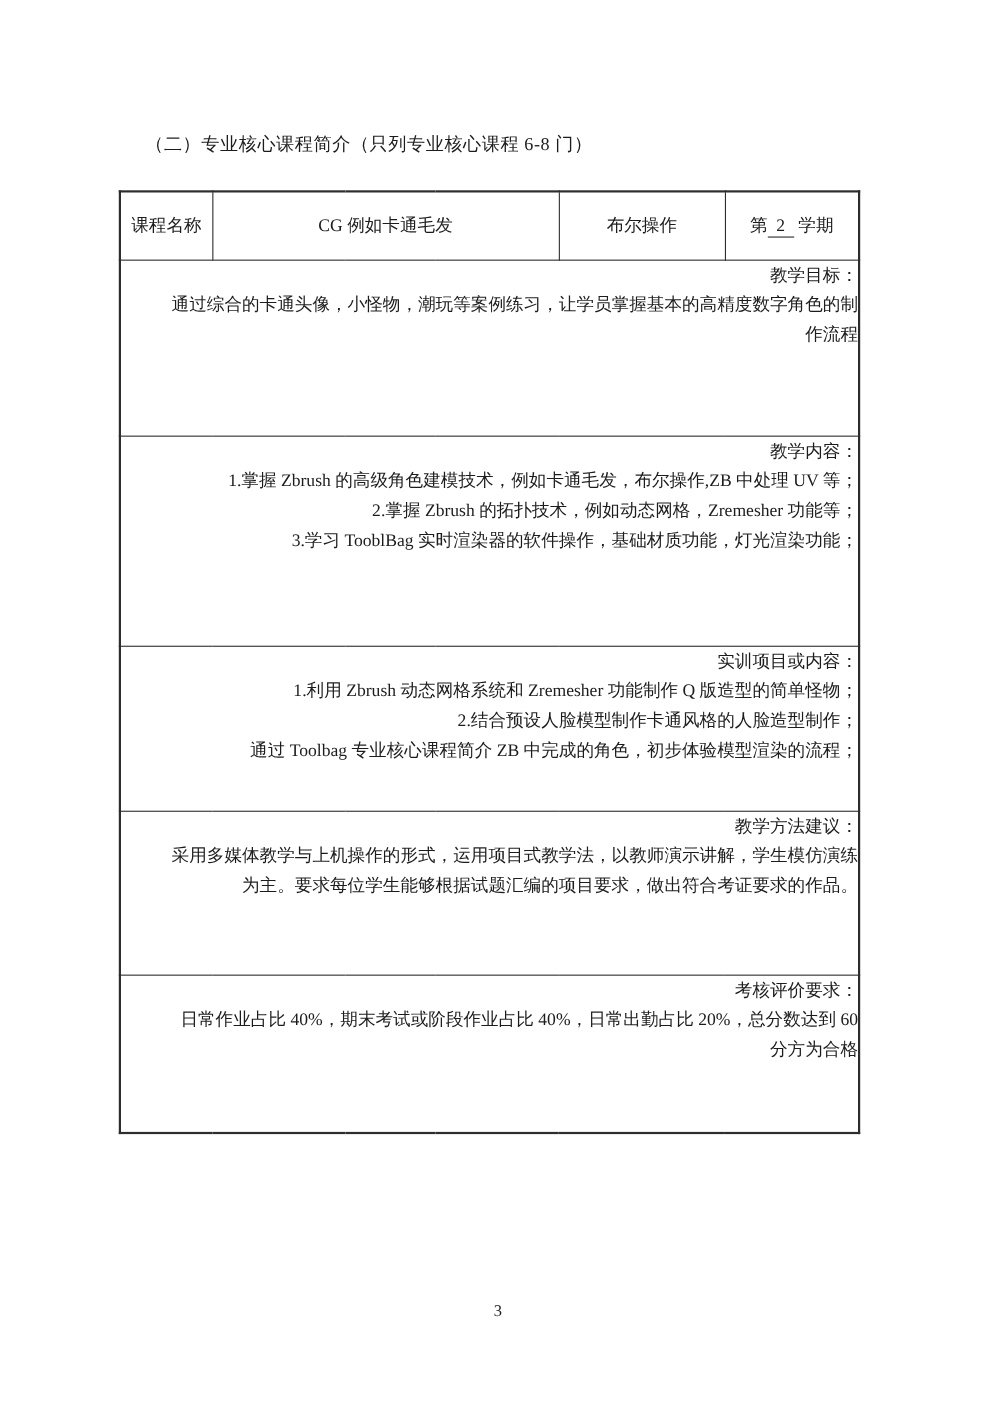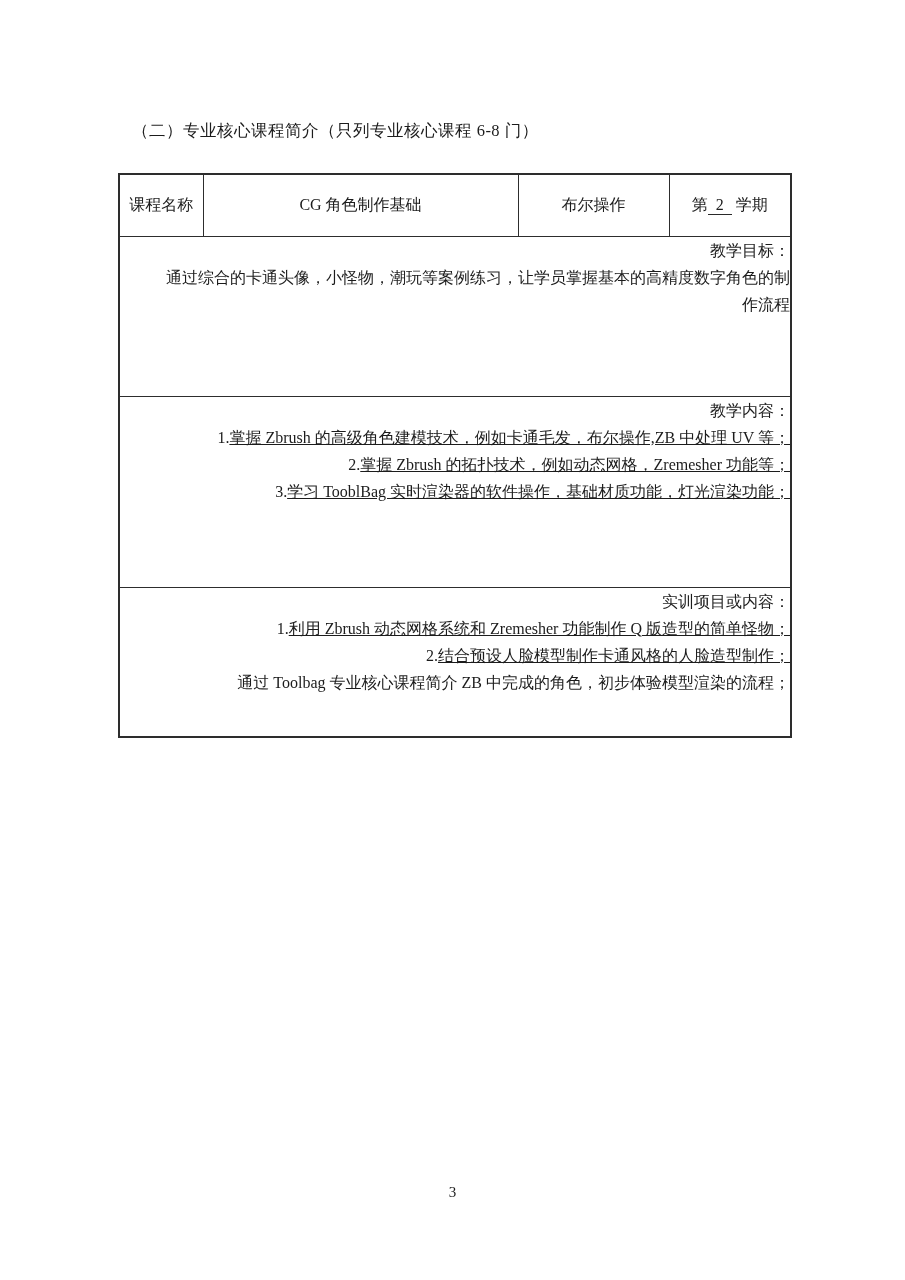--- a/index.html
+++ b/index.html
@@ -18,21 +18,21 @@
   }
   .heading {
     position: absolute;
     left: 132px; top: 120px;
     font-size: 16.5px;
     letter-spacing: 0.5px;
     white-space: nowrap;
   }
   table.doc {
     position: absolute;
-    left: 118px; top: 173px;
+    left: 108px; top: 173px;
     width: 672px;
     border-collapse: collapse;
     table-layout: fixed;
     border: 2px solid #2d2d2d;
   }
   table.doc td {
     border: 1.5px solid #2d2d2d;
     font-size: 16px;
     padding: 0;
     overflow: hidden;
@@ -47,21 +47,21 @@
   td.center { text-align: center; vertical-align: middle; }
   td.section {
     vertical-align: top;
     text-align: right;
     padding: 5px 10px 0 6px;
     line-height: 27px;
   }
   .sec-title { line-height: 27px; }
   p.para { margin: 0; line-height: 27px; }
   p.para.indent { text-indent: 38px; }
-  .list-item { padding-left: 20px; line-height: 27px; text-decoration: underline; }
+  .list-item { padding-left: 20px; line-height: 27px; }
   .list-item .num { display: inline-block; min-width: 27px; }
   .blank {
     display: inline-block;
     border-bottom: 1.5px solid #2a2a2a;
     padding: 0 8px;
     line-height: 18px;
     text-align: center;
   }
   .blank.wide { padding: 0 13px; }
   .page-number {
@@ -88,21 +88,21 @@
         <col style="width:151px">
         <col style="width:122px">
     </colgroup>
 
     <tbody>
         <tr class="r1">
       <td class="center">
         <span>课程名称</span>
       </td>
       <td class="center" colspan="3">
-        <span>CG 角色制作基础</span>
+        <span>CG 例如卡通毛发</span>
       </td>
       <td class="center">
         <span>布尔操作</span>
       </td>
       <td class="center">
         <span>第</span><span class="blank"><span>2</span></span> <span>学期</span>
       </td>
     </tr>
 
 
@@ -124,19 +124,31 @@
 
     <tr class="r5">
       <td class="section" colspan="6">
         <div class="sec-title">实训项目或内容：</div>
         <div class="list-item"><span class="num">1.</span><span>利用 Zbrush 动态网格系统和 Zremesher 功能制作 Q 版造型的简单怪物；</span></div>
         <div class="list-item"><span class="num">2.</span><span>结合预设人脸模型制作卡通风格的人脸造型制作；</span></div>
         <p class="para">通过 Toolbag 专业核心课程简介 ZB 中完成的角色，初步体验模型渲染的流程；</p>
       </td>
     </tr>
 
+    <tr class="r6">
+      <td class="section" colspan="6">
+        <div class="sec-title">教学方法建议：</div>
+        <p class="para indent">采用多媒体教学与上机操作的形式，运用项目式教学法，以教师演示讲解，学生模仿演练为主。要求每位学生能够根据试题汇编的项目要求，做出符合考证要求的作品。</p>
+      </td>
+    </tr>
 
+    <tr class="r7">
+      <td class="section" colspan="6">
+        <div class="sec-title">考核评价要求：</div>
+        <p class="para indent">日常作业占比 40%，期末考试或阶段作业占比 40%，日常出勤占比 20%，总分数达到 60 分方为合格</p>
+      </td>
+    </tr>
   </tbody>
     </table>
 
   <div class="page-number">3</div>
 
 </div>
 
 </body></html>

